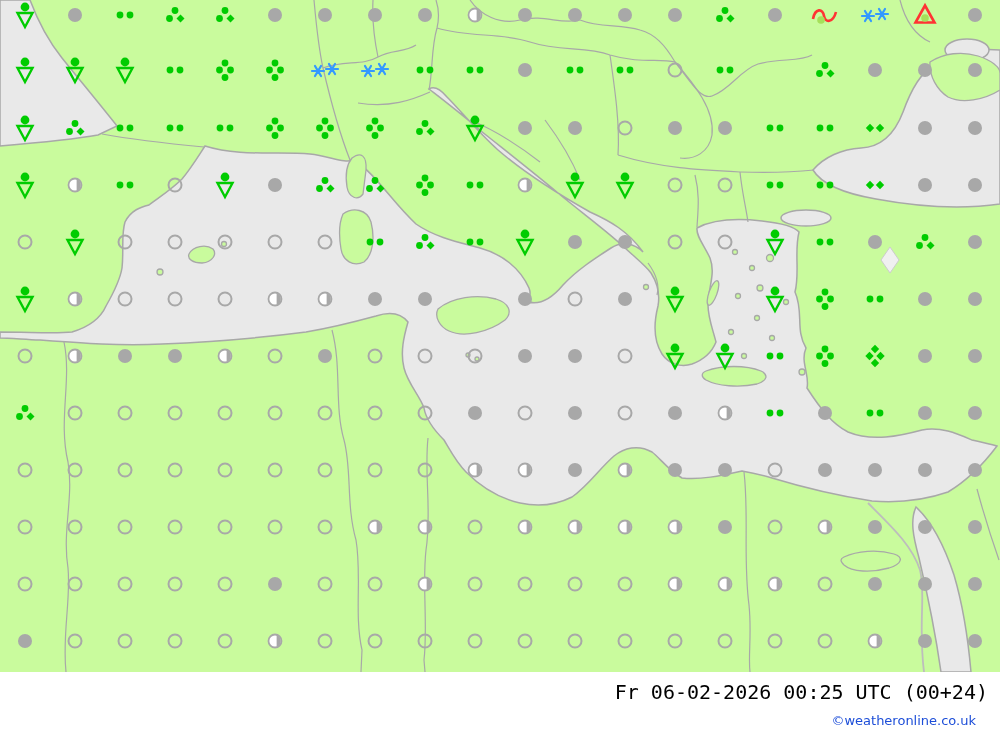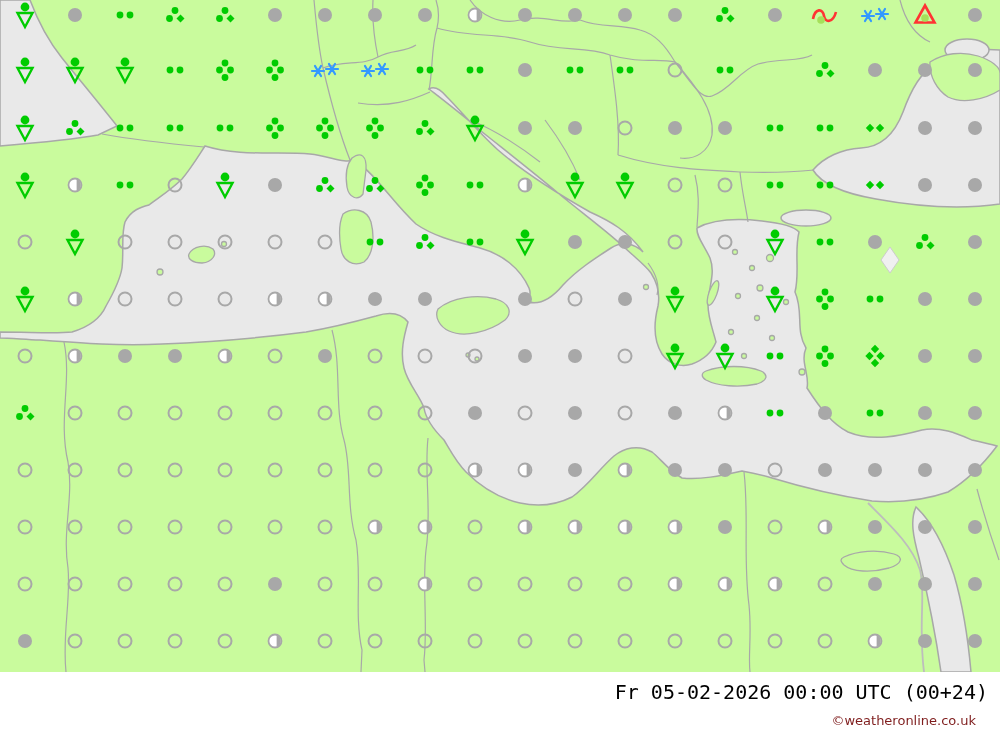--- a/index.html
+++ b/index.html
@@ -16,21 +16,21 @@
   .river{fill:none;stroke:#bdbdbd;stroke-width:1.8;}
   .lake{fill:#f0f0f0;stroke:#cccccc;stroke-width:1;}
   .caption{position:absolute;left:0;top:672px;width:1000px;height:61px;background:#ffffff;
            font-family:"DejaVu Sans Mono","Liberation Mono",monospace;color:#000;}
   .cap{position:absolute;top:8px;font-size:20px;white-space:pre;}
   .cap-left{left:8px;}
   .model{margin-left:26px;}
   .cap-right{right:12px;}
   .copyright{position:absolute;right:24px;top:41px;font-size:13px;
              font-family:"DejaVu Sans","Liberation Sans",sans-serif;
-             color:#7f1d1d;text-decoration:none;cursor:pointer;}
+             color:#1d4ed8;text-decoration:none;cursor:pointer;}
 </style>
 </head>
 <body>
 
 <div id="page">
   <div id="map-wrap">
     <svg id="map-svg" width="1000" height="672" viewBox="0 0 1000 672">
       <rect class="land-bg" x="0" y="0" width="1000" height="672"></rect>
 
       <path class="sea" d="M0,0 L30,0 C36,16 46,38 62,58 C78,78 98,102 117,126 L98,135 C70,140 35,143 0,146 Z"></path>
@@ -952,16 +952,16 @@
             <circle r="7" fill="#a8a8a8"></circle>
           </g>
           <g transform="translate(975 641)">
             <circle r="7" fill="#a8a8a8"></circle>
           </g>
         </g>
     </svg>
   </div>
 
   <div class="caption">
-    <span class="cap cap-right">Fr 05-02-2026 00:00 UTC (00+24)</span>
+    <span class="cap cap-right">Fr 06-02-2026 00:25 UTC (00+24)</span>
     <a class="copyright">©weatheronline.co.uk</a>
   </div>
 </div>
 
 </body></html>

